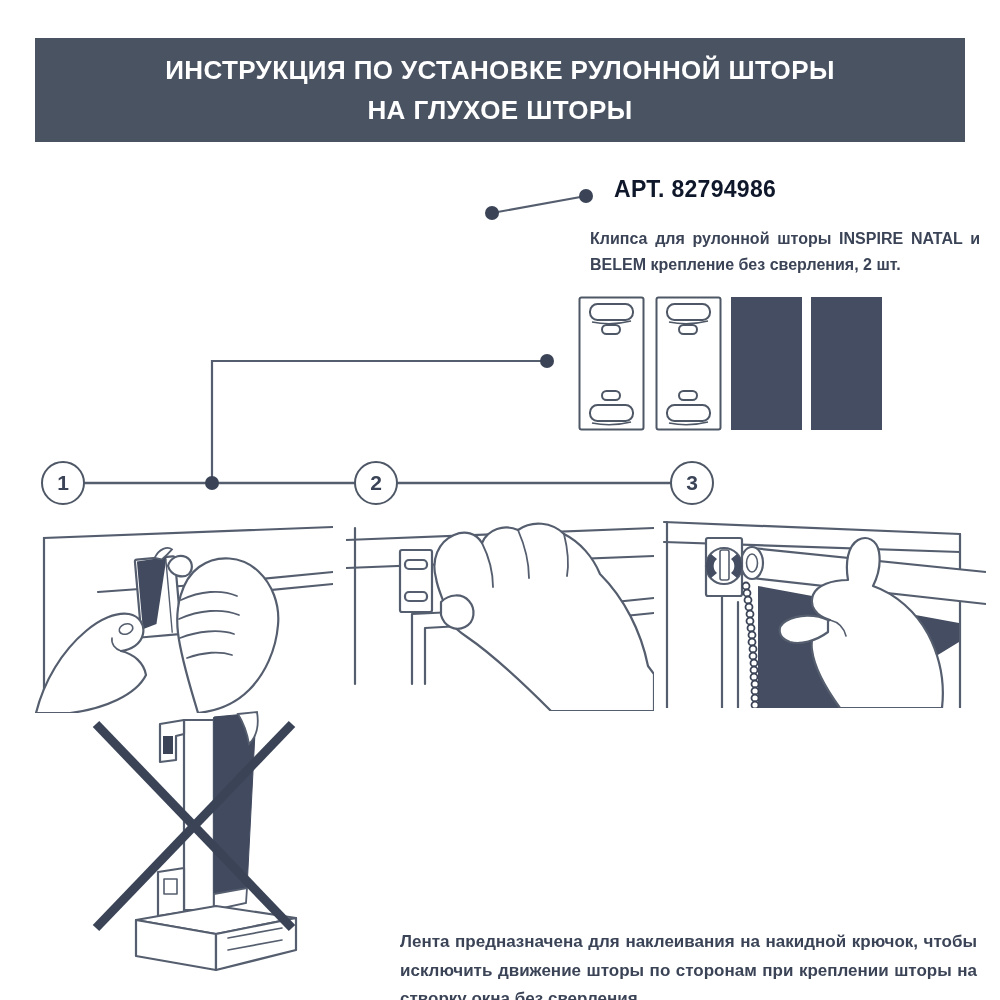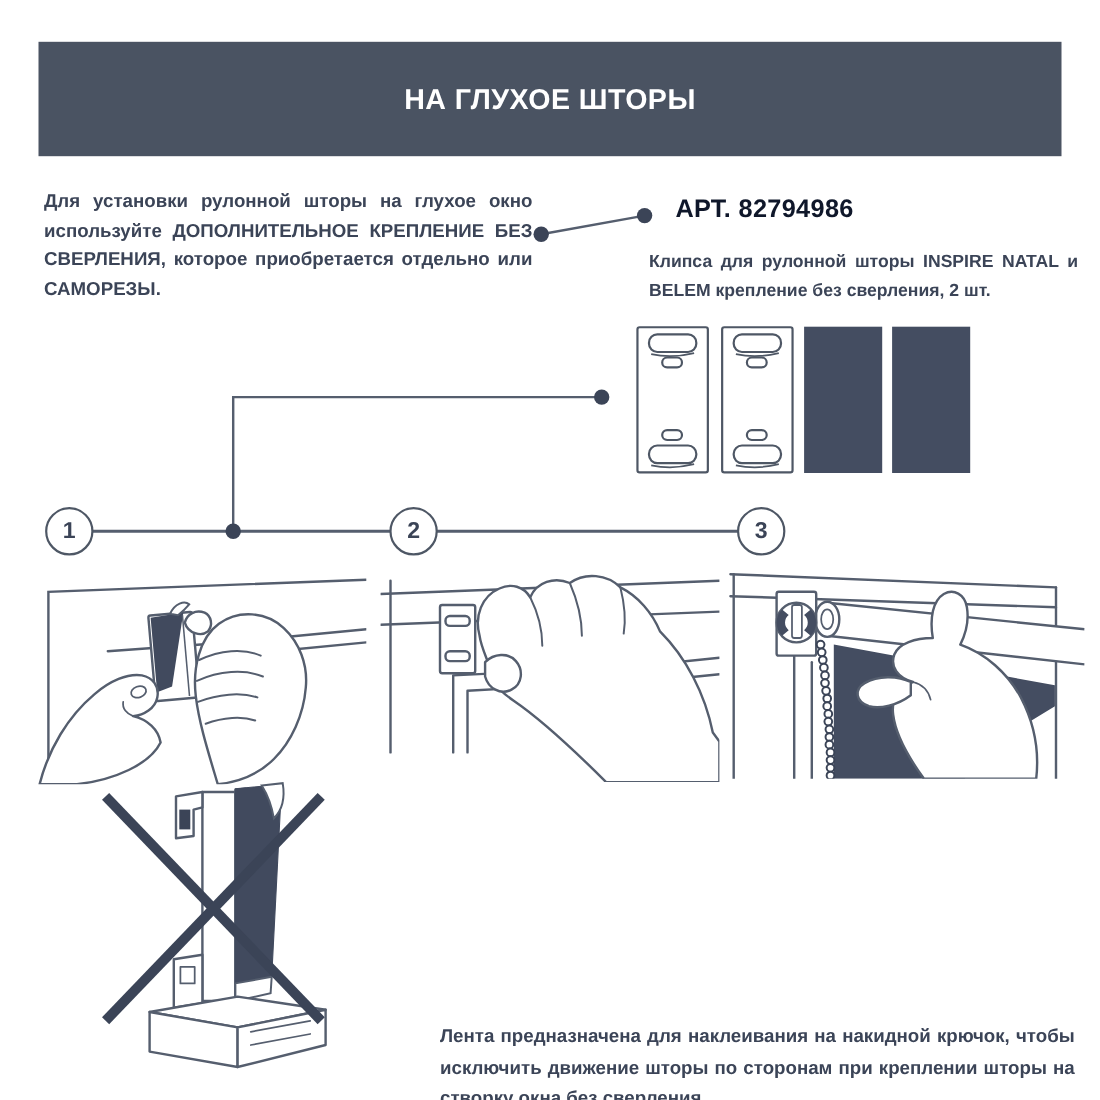--- a/index.html
+++ b/index.html
@@ -48,24 +48,24 @@
   }
   .note-1{top:790px;}
   .note-2{top:928px;}
 </style>
 </head>
 <body>
 
 <div class="page">
 
   <header class="banner">
+    <div class="banner-line">ИНСТРУКЦИЯ ПО УСТАНОВКЕ РУЛОННОЙ ШТОРЫ</div>
     <div class="banner-line">НА ГЛУХОЕ ШТОРЫ</div>
   </header>
 
-  <p class="intro">Для установки рулонной шторы на глухое окно используйте ДОПОЛНИТЕЛЬНОЕ КРЕПЛЕНИЕ БЕЗ СВЕРЛЕНИЯ, которое приобретается отдельно или САМОРЕЗЫ.</p>
 
   <svg class="connectors" width="1000" height="1000" viewBox="0 0 1000 1000">
     <g stroke="#555e6e" stroke-width="2.2" fill="none">
       <line x1="492" y1="213" x2="586" y2="196"></line>
       <polyline points="547,361 212,361 212,483"></polyline>
       <line x1="63" y1="483" x2="692" y2="483" stroke-width="2.6"></line>
     </g>
     <g fill="#3b4457" stroke="none">
       <circle cx="492" cy="213" r="7"></circle>
       <circle cx="586" cy="196" r="7"></circle>

